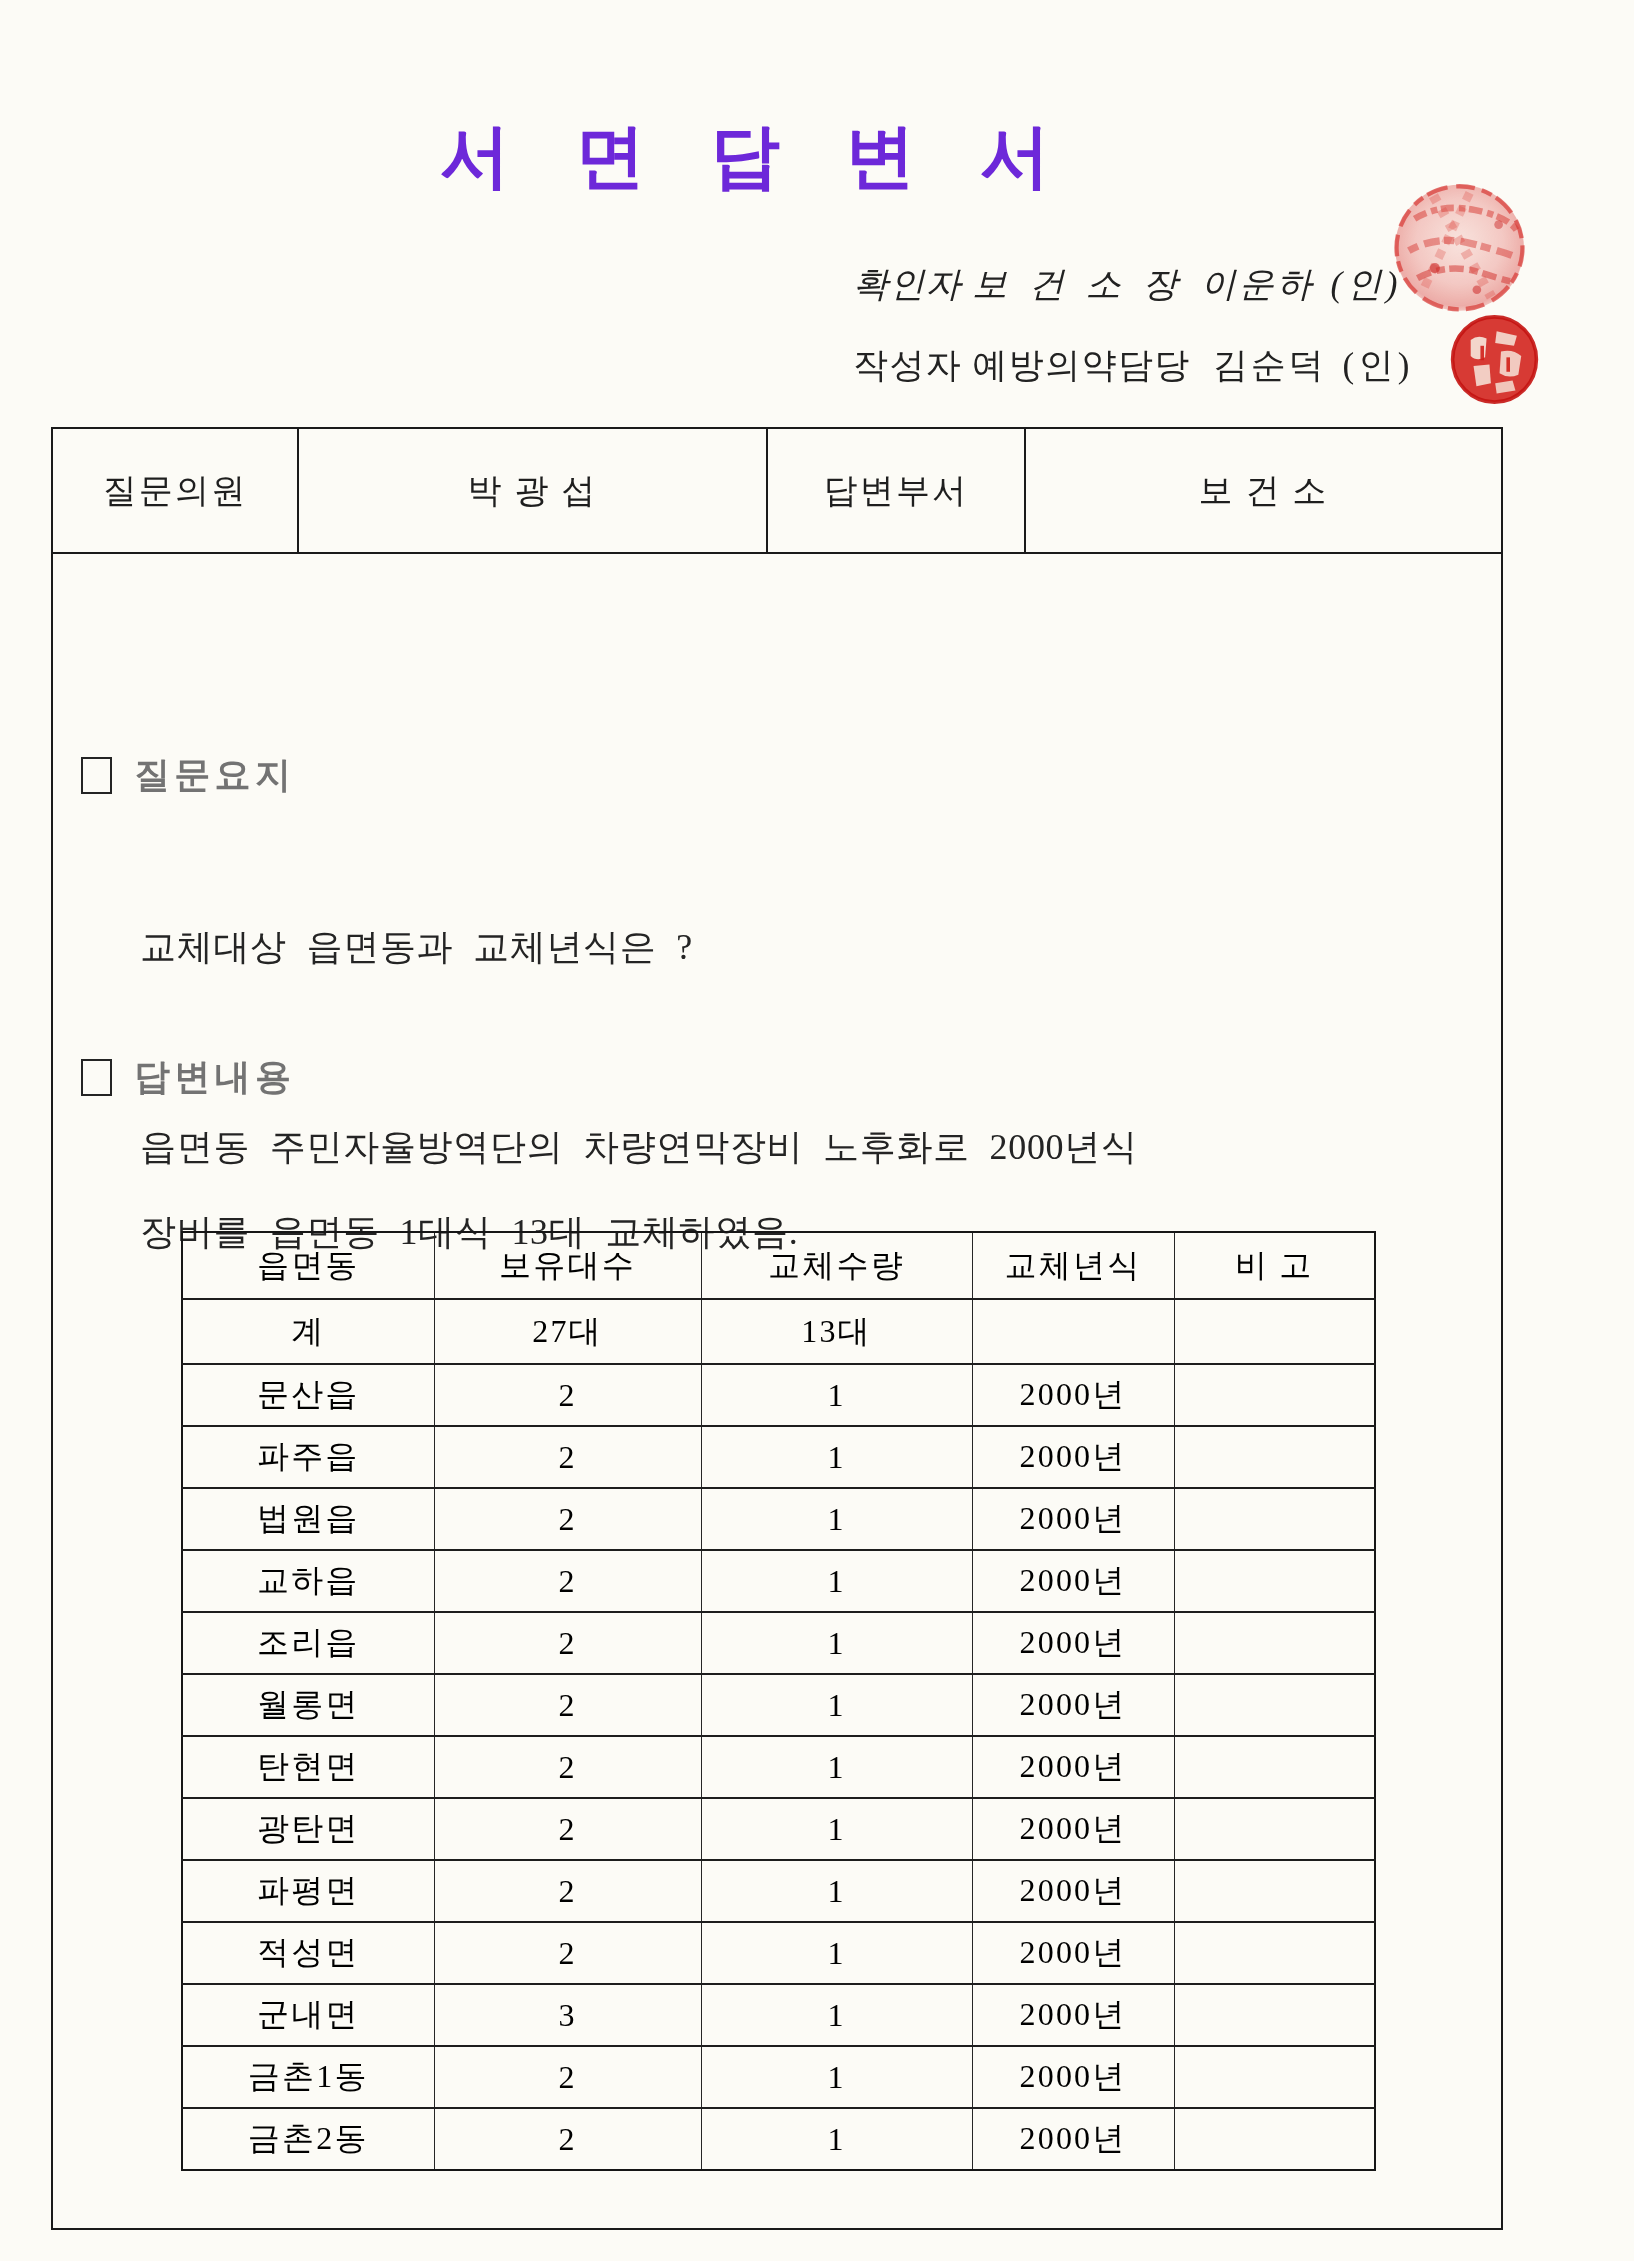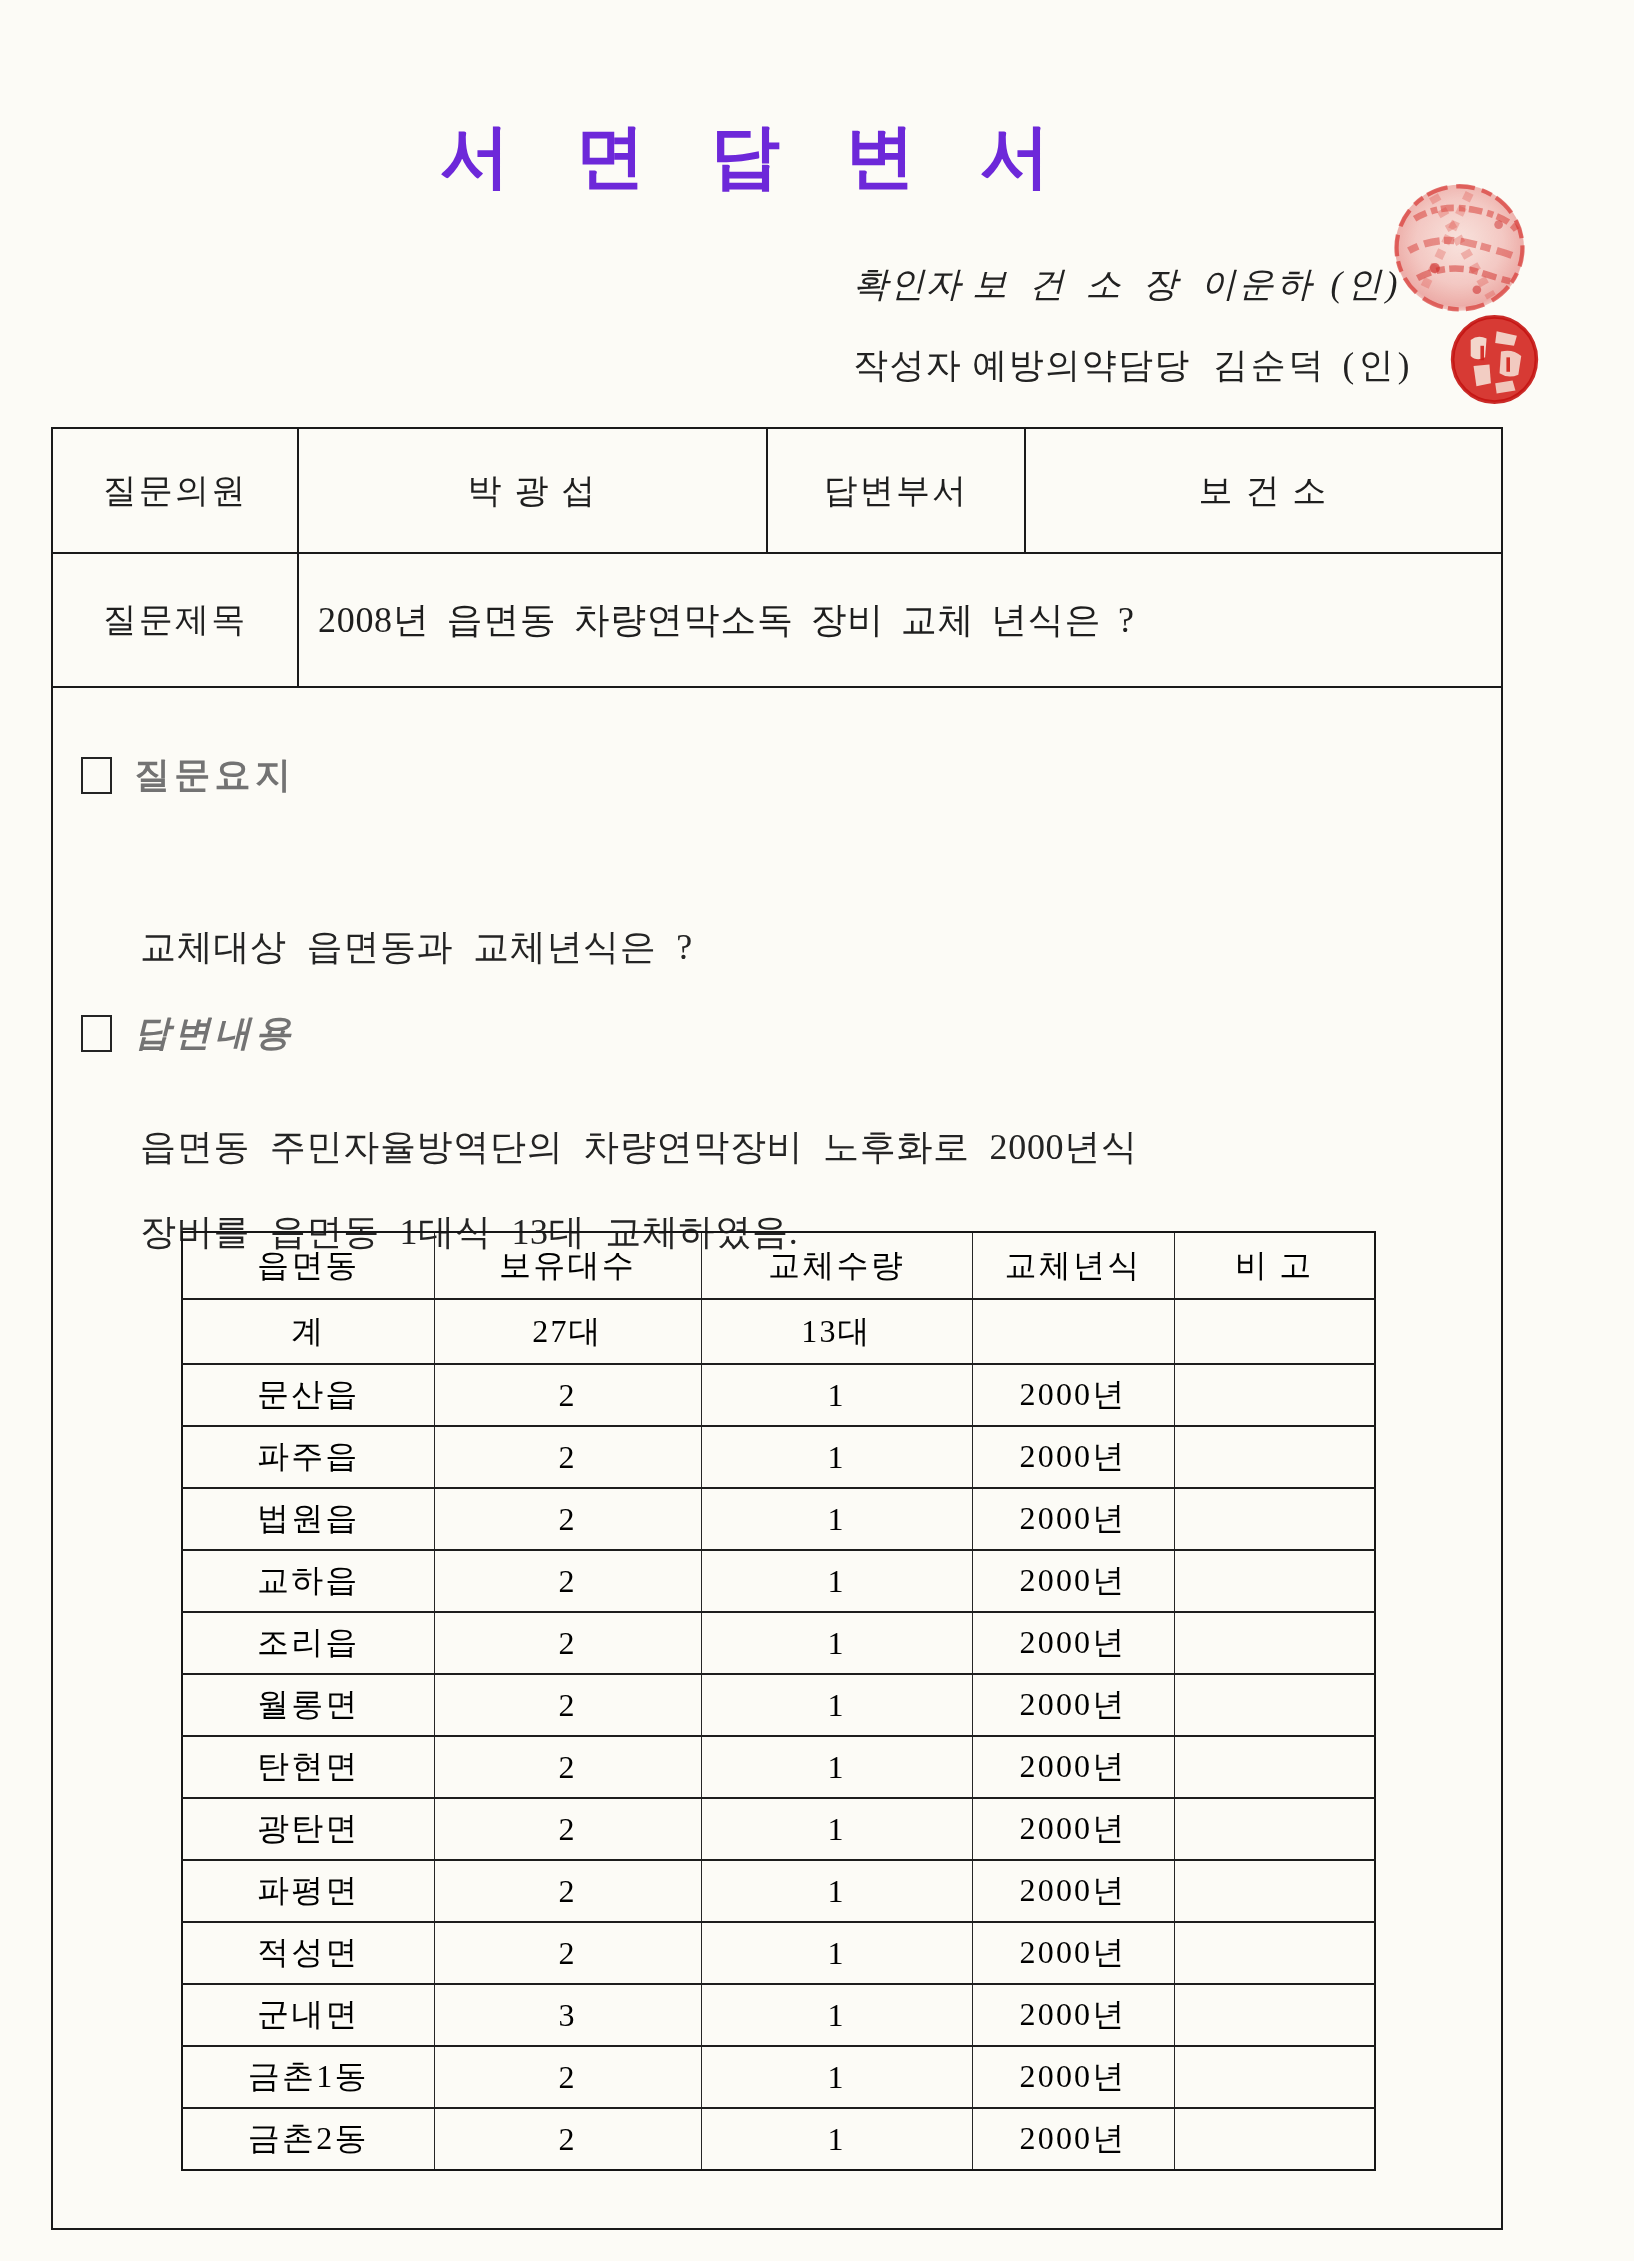--- a/index.html
+++ b/index.html
@@ -78,21 +78,21 @@
     font-size:36px;font-weight:700;letter-spacing:4.3px;color:#737373;
   }
   .body-line{
     position:absolute;left:87px;
     font-size:36px;color:#242424;
     letter-spacing:0.7px;word-spacing:10px;white-space:pre;
   }
   .sec1-heading{top:322px;}
   .sec1-line1{top:407px;}
   .sec1-line2{top:494px;}
-  .sec2-heading{top:580px;font-style:italic;}
+  .sec2-heading{top:624px;}
   .sec2-line1{top:694px;}
   .sec2-line2{top:779px;}
   
   .equip-table{
     position:absolute;left:128px;top:802px;
     width:1193px;
     border-collapse:collapse;table-layout:fixed;
     font-size:32px;color:#000000;
   }
   .equip-table th,.equip-table td{
@@ -163,24 +163,20 @@
 
   <div class="outer-box">
 
     <div class="hdr-row hdr-row-1">
       <div class="hdr-cell w-label b-right">질문의원</div>
       <div class="hdr-cell w-name b-right">박 광 섭</div>
       <div class="hdr-cell w-dept-label b-right">답변부서</div>
       <div class="hdr-cell w-dept">보 건 소</div>
     </div>
 
-    <div class="hdr-row hdr-row-2">
-      <div class="hdr-cell w-label b-right">질문제목</div>
-      <div class="hdr-cell subject-cell">2008년 읍면동 차량연막소독 장비 교체 년식은 ?</div>
-    </div>
 
     <div class="section-heading sec1-heading">
       <span class="checkbox"></span>
       <span class="heading-text">질문요지</span>
     </div>
     <div class="body-line sec1-line2">교체대상 읍면동과 교체년식은 ?</div>
 
     <div class="section-heading sec2-heading">
       <span class="checkbox"></span>
       <span class="heading-text">답변내용</span>

